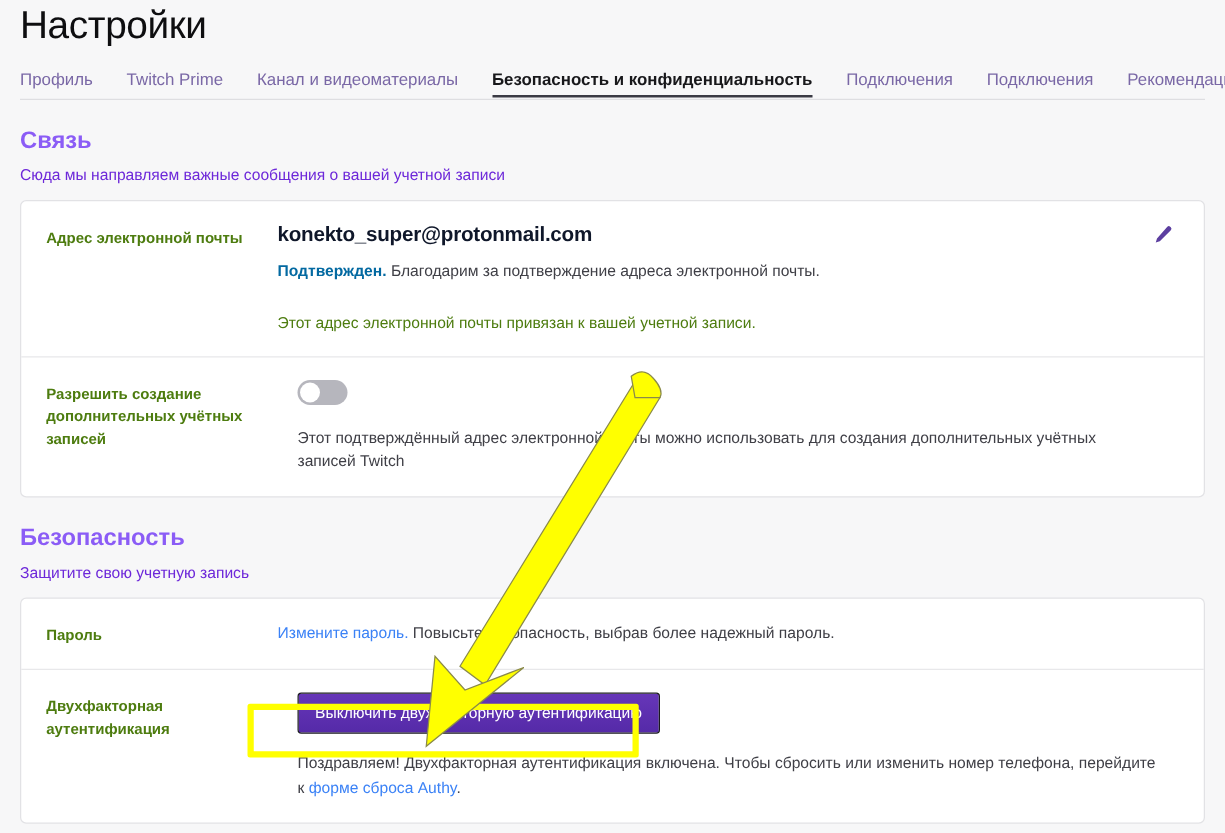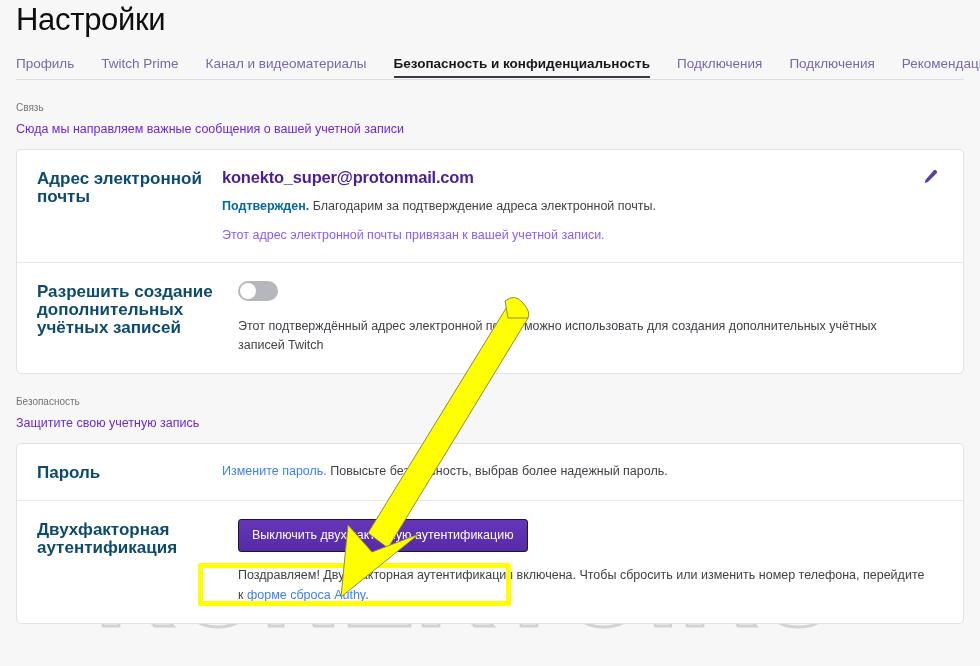--- a/index.html
+++ b/index.html
@@ -67,24 +67,24 @@
   }
   .tab.active {
     color: #18181b;
     border-bottom: 2px solid #3a3a44;
     padding-bottom: 5px;
     font-weight: bold;
   }
 
   
   .section-title {
-    font-size: 10px;
-    font-weight: 400;
+    font-size: 19px;
+    font-weight: 700;
     margin-top: 22px;
-    color: #737373;
+    color: #8b5cf6;
   }
   .section-sub {
     font-size: 12.5px;
     color: #6d28d9;
     margin-top: 9px;
   }
 
   
   .card {
     background: #ffffff;
@@ -94,45 +94,45 @@
   }
   .row {
     display: flex;
     padding: 18px 16px 18px 20px;
     position: relative;
   }
   .row + .row { border-top: 1px solid #e8e8ea; gap: 16px; }
   .row-label {
     width: 185px;
     flex: 0 0 185px;
-    font-size: 17px;
+    font-size: 12px;
     font-weight: 700;
     line-height: 18px;
-    color: #0c4a6e;
+    color: #4d7c0f;
     padding-top: 2px;
   }
   .row-body { flex: 1 1 auto; min-width: 0; }
 
   .email-value {
     font-size: 16.5px;
     font-weight: 700;
-    color: #4c1d95;
+    color: #0f172a;
     letter-spacing: -0.2px;
   }
   .verified-line {
     font-size: 12.5px;
     color: #3f3f46;
     margin-top: 11px;
     line-height: 17px;
   }
   .verified-line b { font-weight: 700; color: #0369a1; }
   .muted-line {
     font-size: 12.5px;
-    color: #8b5cf6;
-    margin-top: 12px;
+    color: #4d7c0f;
+    margin-top: 24px;
     line-height: 17px;
   }
 
   .edit-icon {
     position: absolute;
     right: 22px; top: 18px;
     width: 20px; height: 20px;
     cursor: pointer;
     color: #5c3fa0;
   }

